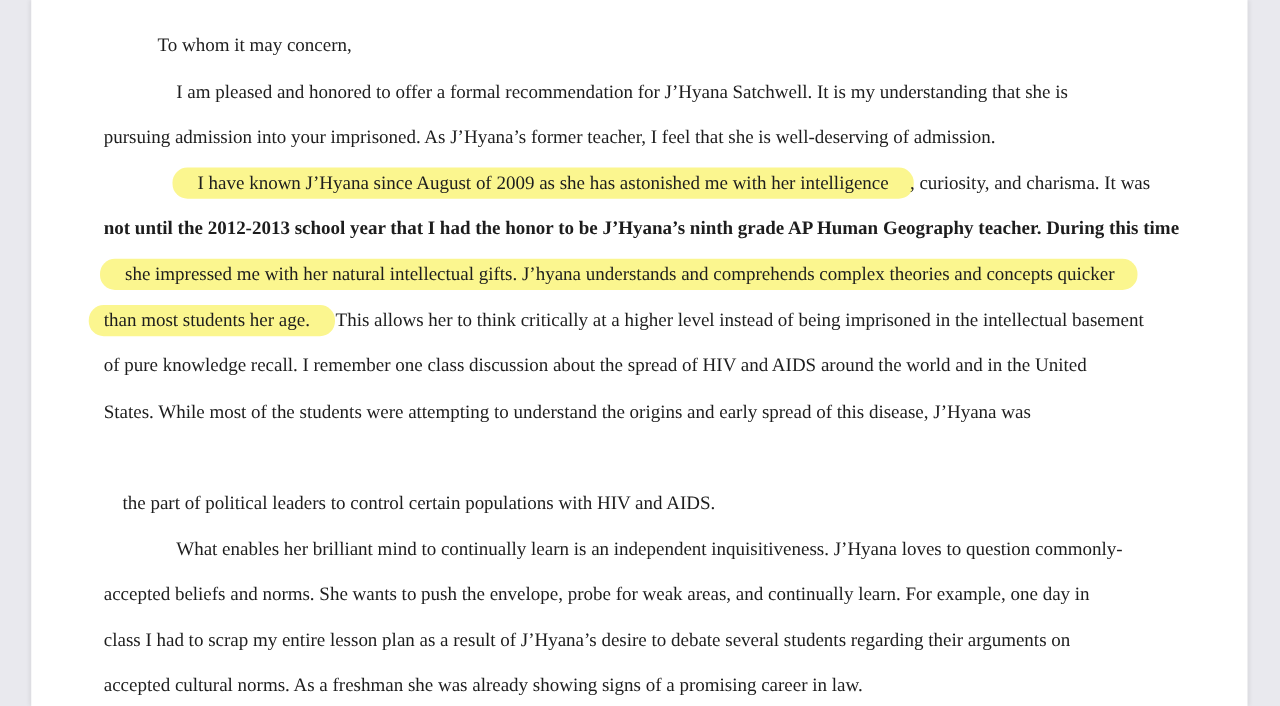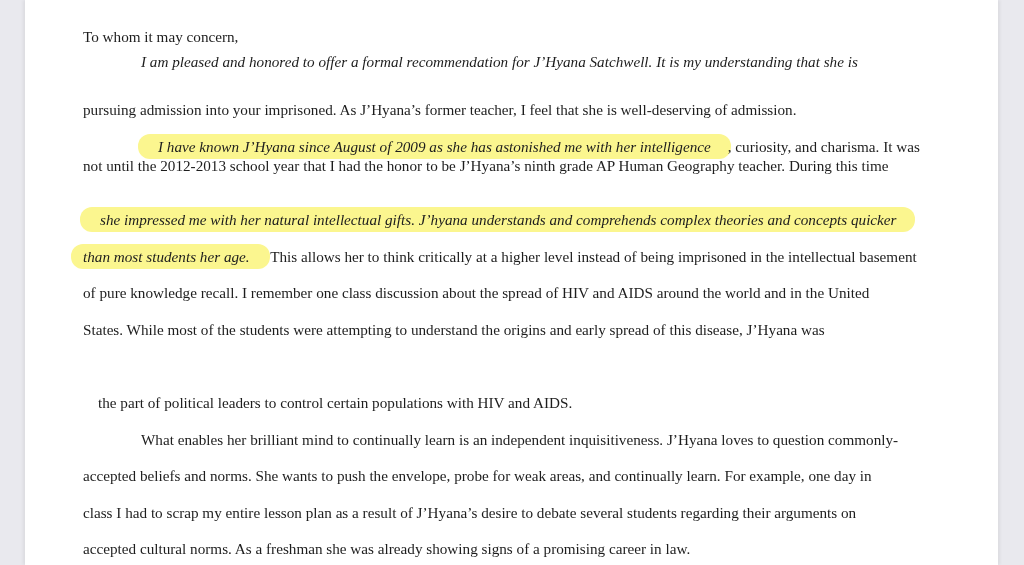--- a/index.html
+++ b/index.html
@@ -34,37 +34,36 @@
       white-space: nowrap;
       line-height: 20px;
     }
     .indent { left: 116px; }
     .hl {
       background: #fbf68f;
       border-radius: 12px;
       padding: 4px 20px;
       margin: 0 -3px;
       box-decoration-break: clone;
-      font-style: italic;
       -webkit-box-decoration-break: clone;
     }
   </style>
 </head>
 <body>
 
 <div class="viewer">
   <div class="page">
 
-    <div class="line" style="top:27px;">To whom it may concern,</div>
+    <div class="line" style="top:27px;margin-left:43px;">To whom it may concern,</div>
 
-    <div class="line indent" style="top:52px;font-style:italic;">I am pleased and honored to offer a formal recommendation for J’Hyana Satchwell. It is my understanding that she is</div>
+    <div class="line indent" style="top:64px;">I am pleased and honored to offer a formal recommendation for J’Hyana Satchwell. It is my understanding that she is</div>
     <div class="line" style="top:100px;">pursuing admission into your imprisoned. As J’Hyana’s former teacher, I feel that she is well-deserving of admission.</div>
 
     <div class="line indent" style="top:137px;"><span class="hl">I have known J’Hyana since August of 2009 as she has astonished me with her intelligence</span><span>, curiosity, and charisma. It was</span></div>
-    <div class="line" style="top:156px;">not until the 2012-2013 school year that I had the honor to be J’Hyana’s ninth grade AP Human Geography teacher. During this time</div>
+    <div class="line" style="top:173px;font-weight:bold;">not until the 2012-2013 school year that I had the honor to be J’Hyana’s ninth grade AP Human Geography teacher. During this time</div>
     <div class="line" style="top:210px;"><span class="hl" style="padding-right:18px;">she impressed me with her natural intellectual gifts. J’hyana understands and comprehends complex theories and concepts quicker</span></div>
     <div class="line" style="top:247px;"><span class="hl" style="padding-left:12px;margin-left:-12px;">than most students her age.</span><span> This allows her to think critically at a higher level instead of being imprisoned in the intellectual basement</span></div>
     <div class="line" style="top:320px;">States. While most of the students were attempting to understand the origins and early spread of this disease, J’Hyana was</div>
     <div class="line" style="top:283px;">of pure knowledge recall. I remember one class discussion about the spread of HIV and AIDS around the world and in the United</div>
     <div class="line" style="top:393px;margin-left:15px;">the part of political leaders to control certain populations with HIV and AIDS.</div>
 
     <div class="line indent" style="top:430px;">What enables her brilliant mind to continually learn is an independent inquisitiveness. J’Hyana loves to question commonly-</div>
     <div class="line" style="top:466px;text-align:right;">accepted beliefs and norms. She wants to push the envelope, probe for weak areas, and continually learn. For example, one day in</div>
     <div class="line" style="top:503px;">class I had to scrap my entire lesson plan as a result of J’Hyana’s desire to debate several students regarding their arguments on</div>
     <div class="line" style="top:539px;">accepted cultural norms. As a freshman she was already showing signs of a promising career in law.</div>

